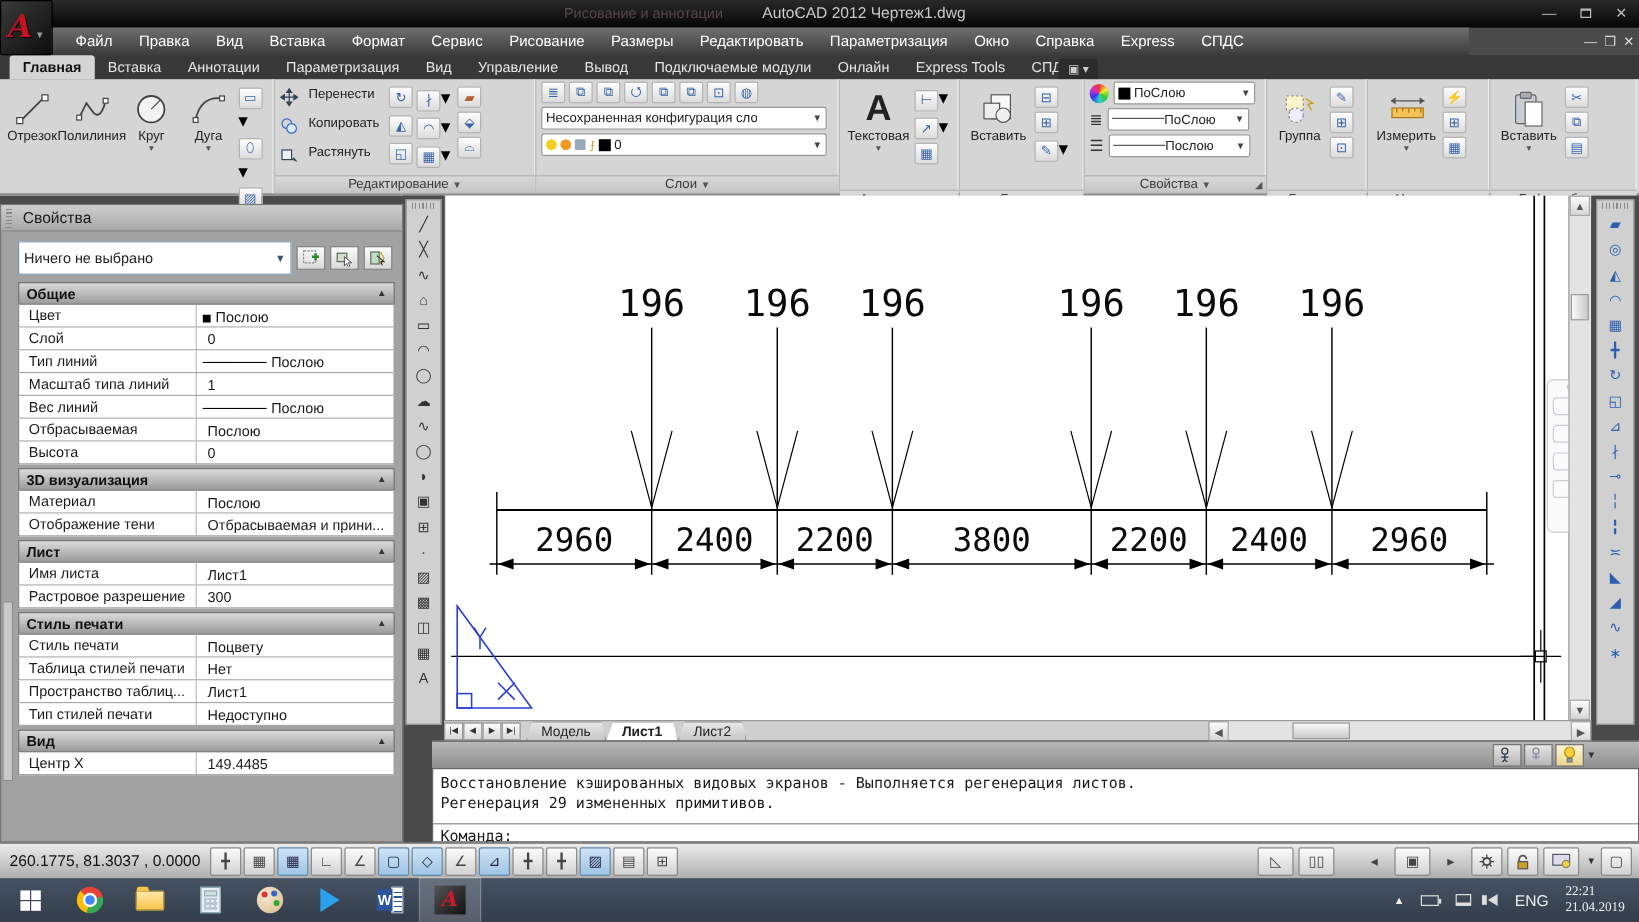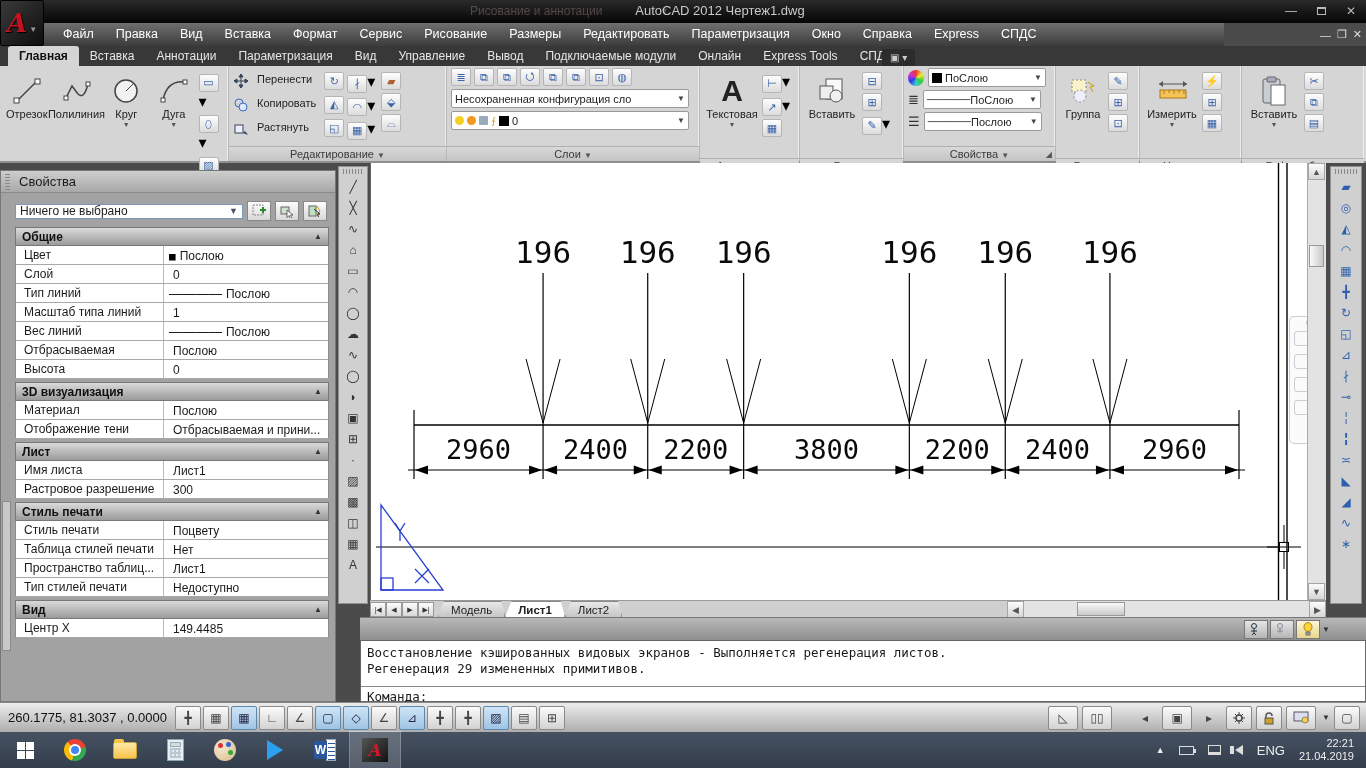--- a/index.html
+++ b/index.html
@@ -46,21 +46,21 @@
   .combo .dd { margin-left:auto; font-size:8px; color:#444; padding-left:3px; }
   .mono { font-family:"DejaVu Sans Mono",monospace; }
   .swatch { display:inline-block; width:10px; height:10px; background:#000; margin-right:3px; flex:none; }
   .dotico { display:inline-block; width:9px; height:9px; border-radius:50%; flex:none; }
 
   
   #palette { left:0; top:170px; width:336px; height:532px; background:#a2a2a2; border:1px solid #777; }
   #palette-title { height:22px; background:linear-gradient(#cecece,#a8a8a8); font-size:13px; color:#1a1a1a; line-height:22px; padding-left:18px; border-bottom:1px solid #8a8a8a; position:relative; }
   #palette-grip { position:absolute; left:4px; top:3px; width:5px; height:16px; background:repeating-linear-gradient(#888 0 1px, transparent 1px 3px); }
   #pal-selrow { display:flex; gap:4px; padding:8px 8px 6px 14px; align-items:center; }
-  #pal-select { flex:1; height:15px; background:#fff; border:1px solid #7a96b8; font-size:12px; color:#222; display:flex; align-items:center; padding:0 4px; }
+  #pal-select { flex:1; height:28px; background:#fff; border:1px solid #7a96b8; font-size:12px; color:#222; display:flex; align-items:center; padding:0 4px; }
   #pal-select .dd { margin-left:auto; color:#456; font-size:9px; }
   .pal-btn { width:24px; height:20px; border:1px solid #888; background:linear-gradient(#fdfdfd,#d8d8d8); display:flex; align-items:center; justify-content:center; font-size:11px; }
   #prop-sections { padding:0 6px 0 14px; }
   .psec { margin-bottom:3px; }
   .psec-h { height:19px; background:linear-gradient(#dadada,#9b9b9b); border:1px solid #787878; display:flex; align-items:center; font-size:12px; font-weight:bold; color:#111; padding:0 6px; }
   .psec-arrow { margin-left:auto; font-size:8px; color:#333; }
   .prow { display:flex; height:19px; border-left:1px solid #8c8c8c; border-right:1px solid #8c8c8c; border-bottom:1px solid #a8a8a8; background:#fff; }
   .prow-label { width:148px; font-size:12px; color:#1a1a1a; padding:2px 0 0 8px; border-right:1px solid #bbb; white-space:nowrap; overflow:hidden; }
   .prow-value { flex:1; font-size:12px; color:#1a1a1a; padding:2px 0 0 5px; white-space:nowrap; overflow:hidden; display:flex; align-items:center; }
   .prow-prefix { font-family:"DejaVu Sans Mono",monospace; font-size:11px; margin-right:4px; color:#000; }
@@ -142,21 +142,21 @@
   .acad-ic { width:26px; height:24px; background:linear-gradient(135deg,#555,#111); display:flex; align-items:center; justify-content:center; }
   .acad-ic span { font-family:"DejaVu Serif",serif; font-style:italic; font-weight:bold; color:#d3172a; font-size:17px; }
   #tray { margin-left:auto; display:flex; align-items:center; gap:14px; padding-right:12px; color:#eee; }
   #tray .up { font-size:9px; }
   .batt { width:15px; height:9px; border:1px solid #ddd; position:relative; }
   .batt::after { content:""; position:absolute; right:-3px; top:2px; width:2px; height:4px; background:#ddd; }
   .net { width:13px; height:10px; border:1px solid #ddd; border-bottom:3px solid #ddd; }
   .spk { width:0; height:0; border-right:8px solid #ddd; border-top:5px solid transparent; border-bottom:5px solid transparent; position:relative; }
   .spk::before { content:""; position:absolute; left:-5px; top:-4px; width:4px; height:8px; background:#ddd; }
   #tray-lang { font-size:13px; }
-  #tray-clock { font-size:11px; text-align:right; line-height:13px; }
+  #tray-clock { font-size:11px; text-align:left; line-height:13px;font-family:Liberation Serif, serif; }
 
   svg.icon { display:block; }
 </style>
 </head>
 <body>
 
 <div id="titlebar" class="abs">
   <div id="workspace-name" class="abs">Рисование и аннотации</div>
   <div id="workspace-dd" class="abs">▼</div>
   <div id="title-text" class="abs">AutoCAD 2012   Чертеж1.dwg</div>

